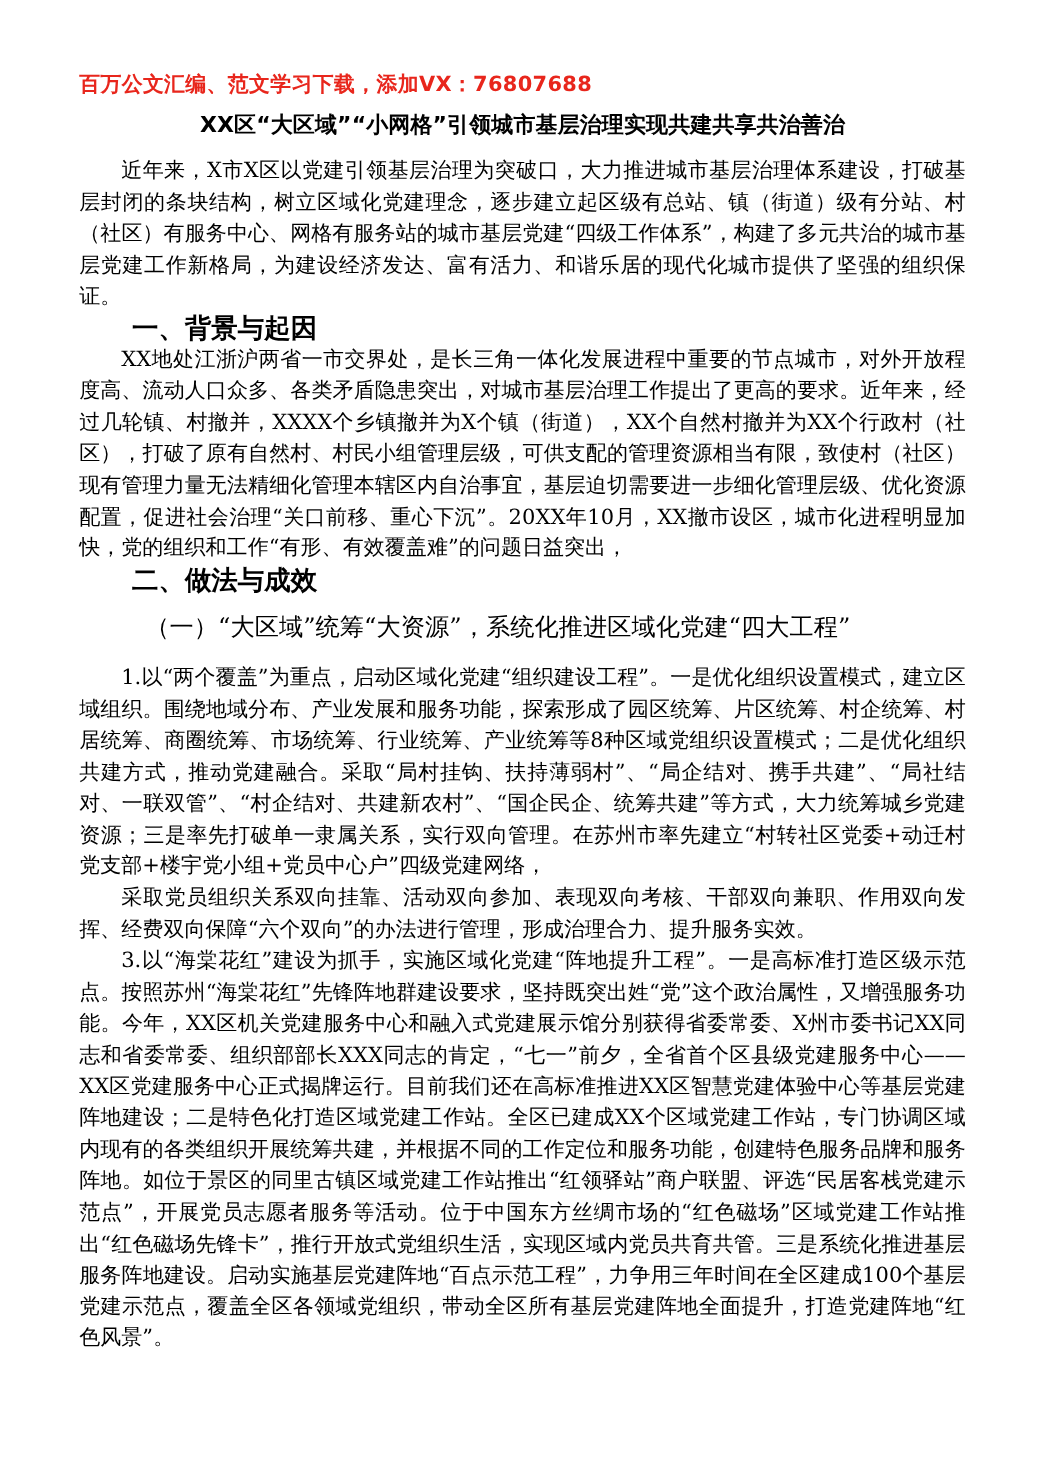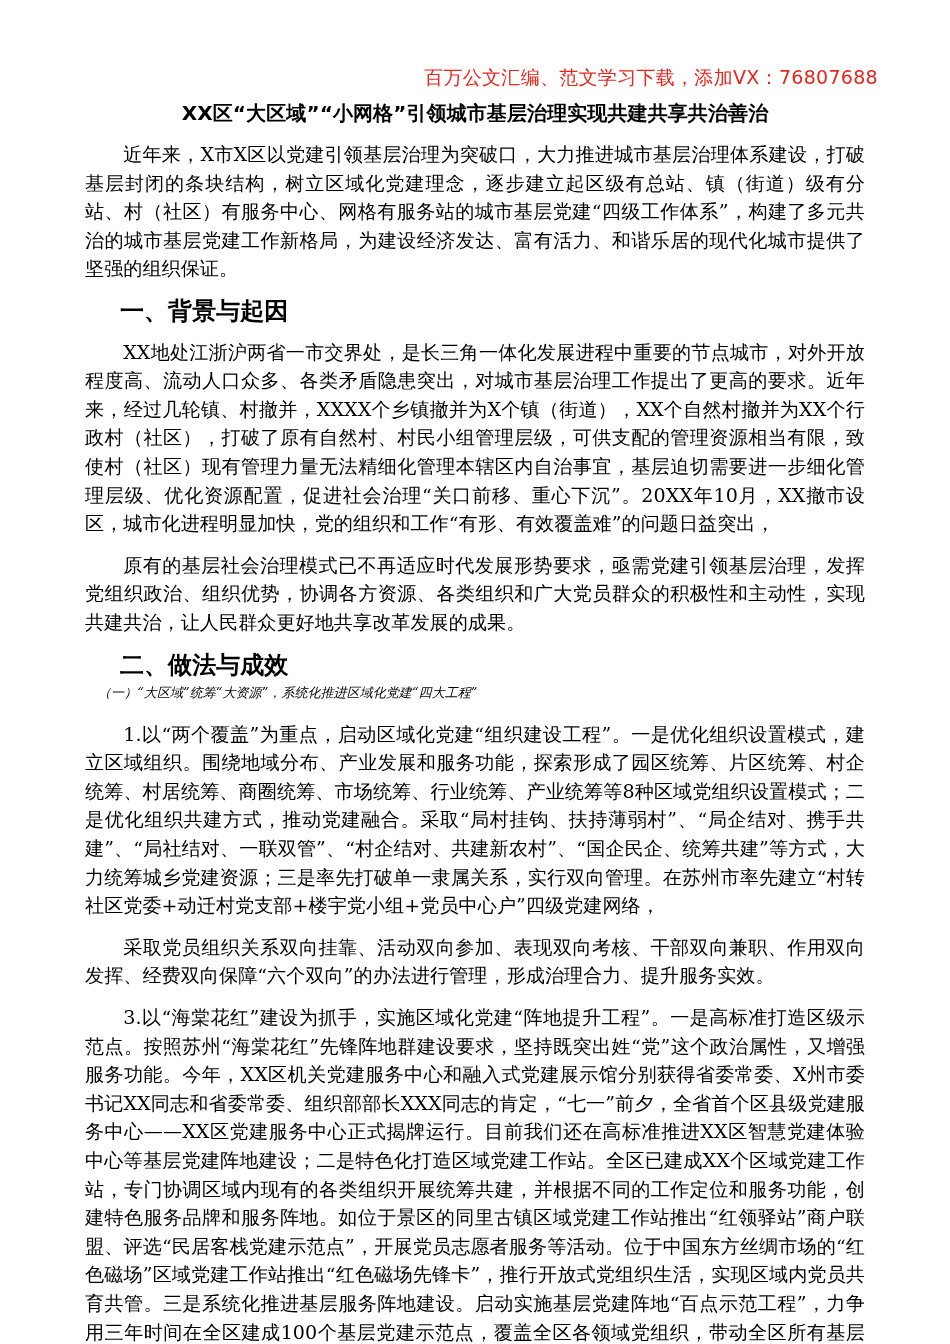--- a/index.html
+++ b/index.html
@@ -17,85 +17,83 @@
   .page {
     position: relative;
     width: 950px;
     height: 1344px;
     background: #ffffff;
     box-sizing: border-box;
     padding: 0 72px;
   }
   .promo-banner {
     margin-top: 64px;
-    text-align: right;
+    text-align: left;
     color: #e8261c;
     font-size: 19px;
     line-height: 26px;
     font-family: "DejaVu Sans", "Liberation Sans", sans-serif;
-    font-weight: 400;
+    font-weight: 700;
     letter-spacing: 0.3px;
     white-space: nowrap;
   }
   .doc-title {
     margin-top: 9px;
     text-align: center;
     font-size: 20px;
     line-height: 28px;
     font-weight: bold;
     font-family: "DejaVu Sans", "Liberation Sans", sans-serif;
     letter-spacing: 0.1px;
     white-space: nowrap;
   }
   .body-area {
     margin-top: 14px;
   }
   p.para {
-    margin: 13px;
+    margin: 0;
     font-size: 19.1px;
     line-height: 28.6px;
     text-align: justify;
     text-justify: inter-ideograph;
     text-indent: 2em;
     letter-spacing: 0.05px;
     font-family: "DejaVu Serif", "Liberation Serif", serif;
   }
   p.heading {
     margin: 0;
     font-size: 24px;
     line-height: 28.6px;
     text-indent: 2em;
     font-weight: bold;
     font-family: "DejaVu Sans", "Liberation Sans", sans-serif;
     letter-spacing: 0.05px;
   }
   p.subheading {
-    margin: 0;
-    font-size: 13px;
+    margin: 16px;
+    font-size: 22px;
     line-height: 28.6px;
     text-indent: 2em;
     font-family: "DejaVu Serif", "Liberation Serif", serif;
     letter-spacing: 0.05px;
-    font-style: italic;
   }
 </style>
 </head>
 <body>
 
 <div class="page">
 
   <div class="promo-banner">百万公文汇编、范文学习下载，添加VX：76807688</div>
 
   <div class="doc-title">XX区“大区域”“小网格”引领城市基层治理实现共建共享共治善治</div>
 
   <div class="body-area">
     <p class="para">近年来，X市X区以党建引领基层治理为突破口，大力推进城市基层治理体系建设，打破基层封闭的条块结构，树立区域化党建理念，逐步建立起区级有总站、镇（街道）级有分站、村（社区）有服务中心、网格有服务站的城市基层党建“四级工作体系”，构建了多元共治的城市基层党建工作新格局，为建设经济发达、富有活力、和谐乐居的现代化城市提供了坚强的组织保证。</p>
     <p class="heading">一、背景与起因</p>
     <p class="para">XX地处江浙沪两省一市交界处，是长三角一体化发展进程中重要的节点城市，对外开放程度高、流动人口众多、各类矛盾隐患突出，对城市基层治理工作提出了更高的要求。近年来，经过几轮镇、村撤并，XXXX个乡镇撤并为X个镇（街道），XX个自然村撤并为XX个行政村（社区），打破了原有自然村、村民小组管理层级，可供支配的管理资源相当有限，致使村（社区）现有管理力量无法精细化管理本辖区内自治事宜，基层迫切需要进一步细化管理层级、优化资源配置，促进社会治理“关口前移、重心下沉”。20XX年10月，XX撤市设区，城市化进程明显加快，党的组织和工作“有形、有效覆盖难”的问题日益突出，</p>
-    <p class="para">原有的基层社会治理模式已不再适应时代发展形势要求，亟需党建引领基层治理，发挥党组织政治、组织优势，协调各方资源、各类组织和广大党员群众的积极性和主动性，实现共建共治，让人民群众更好地共享改革发展的成果。</p>
     <p class="heading">二、做法与成效</p>
     <p class="subheading">（一）“大区域”统筹“大资源”，系统化推进区域化党建“四大工程”</p>
     <p class="para">1.以“两个覆盖”为重点，启动区域化党建“组织建设工程”。一是优化组织设置模式，建立区域组织。围绕地域分布、产业发展和服务功能，探索形成了园区统筹、片区统筹、村企统筹、村居统筹、商圈统筹、市场统筹、行业统筹、产业统筹等8种区域党组织设置模式；二是优化组织共建方式，推动党建融合。采取“局村挂钩、扶持薄弱村”、“局企结对、携手共建”、“局社结对、一联双管”、“村企结对、共建新农村”、“国企民企、统筹共建”等方式，大力统筹城乡党建资源；三是率先打破单一隶属关系，实行双向管理。在苏州市率先建立“村转社区党委+动迁村党支部+楼宇党小组+党员中心户”四级党建网络，</p>
     <p class="para">采取党员组织关系双向挂靠、活动双向参加、表现双向考核、干部双向兼职、作用双向发挥、经费双向保障“六个双向”的办法进行管理，形成治理合力、提升服务实效。</p>
     <p class="para">3.以“海棠花红”建设为抓手，实施区域化党建“阵地提升工程”。一是高标准打造区级示范点。按照苏州“海棠花红”先锋阵地群建设要求，坚持既突出姓“党”这个政治属性，又增强服务功能。今年，XX区机关党建服务中心和融入式党建展示馆分别获得省委常委、X州市委书记XX同志和省委常委、组织部部长XXX同志的肯定，“七一”前夕，全省首个区县级党建服务中心——XX区党建服务中心正式揭牌运行。目前我们还在高标准推进XX区智慧党建体验中心等基层党建阵地建设；二是特色化打造区域党建工作站。全区已建成XX个区域党建工作站，专门协调区域内现有的各类组织开展统筹共建，并根据不同的工作定位和服务功能，创建特色服务品牌和服务阵地。如位于景区的同里古镇区域党建工作站推出“红领驿站”商户联盟、评选“民居客栈党建示范点”，开展党员志愿者服务等活动。位于中国东方丝绸市场的“红色磁场”区域党建工作站推出“红色磁场先锋卡”，推行开放式党组织生活，实现区域内党员共育共管。三是系统化推进基层服务阵地建设。启动实施基层党建阵地“百点示范工程”，力争用三年时间在全区建成100个基层党建示范点，覆盖全区各领域党组织，带动全区所有基层党建阵地全面提升，打造党建阵地“红色风景”。</p>
 
   </div>
 
 </div>
 

